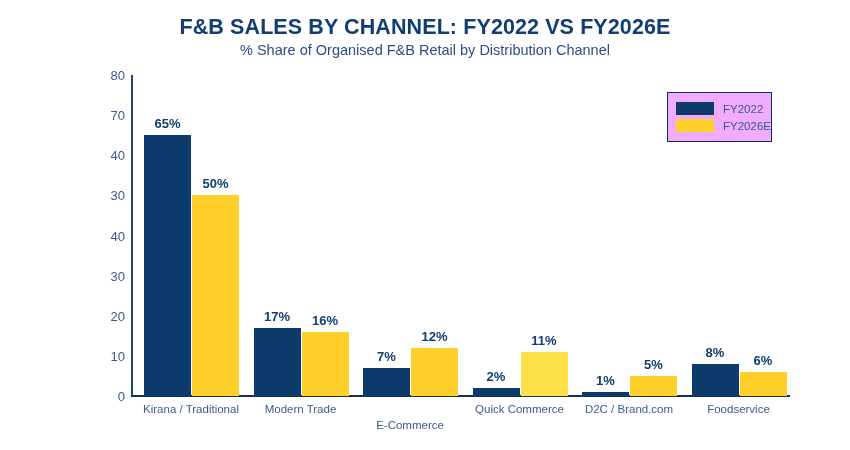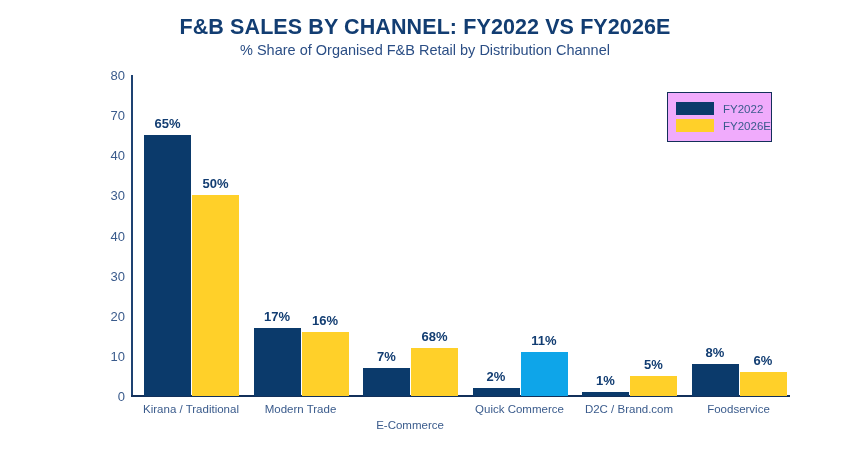--- a/index.html
+++ b/index.html
@@ -183,28 +183,28 @@
         </div>
         <div class="bar s1" style="height: 64.2px; background: rgb(255, 208, 41);">
           <div class="bar-label">16%</div>
         </div>
       </div>
       <div class="group" style="left: 232px; width: 95px;">
         <div class="bar s0" style="height: 28.0875px; background: rgb(11, 58, 107);">
           <div class="bar-label">7%</div>
         </div>
         <div class="bar s1" style="height: 48.15px; background: rgb(255, 208, 41);">
-          <div class="bar-label">68%</div>
+          <div class="bar-label">12%</div>
         </div>
       </div>
       <div class="group" style="left: 341.5px; width: 95px;">
         <div class="bar s0" style="height: 8.025px; background: rgb(11, 58, 107);">
           <div class="bar-label">2%</div>
         </div>
-        <div class="bar s1" style="height: 44.1375px; background: #0ea5e9;">
+        <div class="bar s1" style="height: 44.1375px; background: #fde047;">
           <div class="bar-label">11%</div>
         </div>
       </div>
       <div class="group" style="left: 451px; width: 95px;">
         <div class="bar s0" style="height: 4.0125px; background: rgb(11, 58, 107);">
           <div class="bar-label">1%</div>
         </div>
         <div class="bar s1" style="height: 20.0625px; background: rgb(255, 208, 41);">
           <div class="bar-label">5%</div>
         </div>

